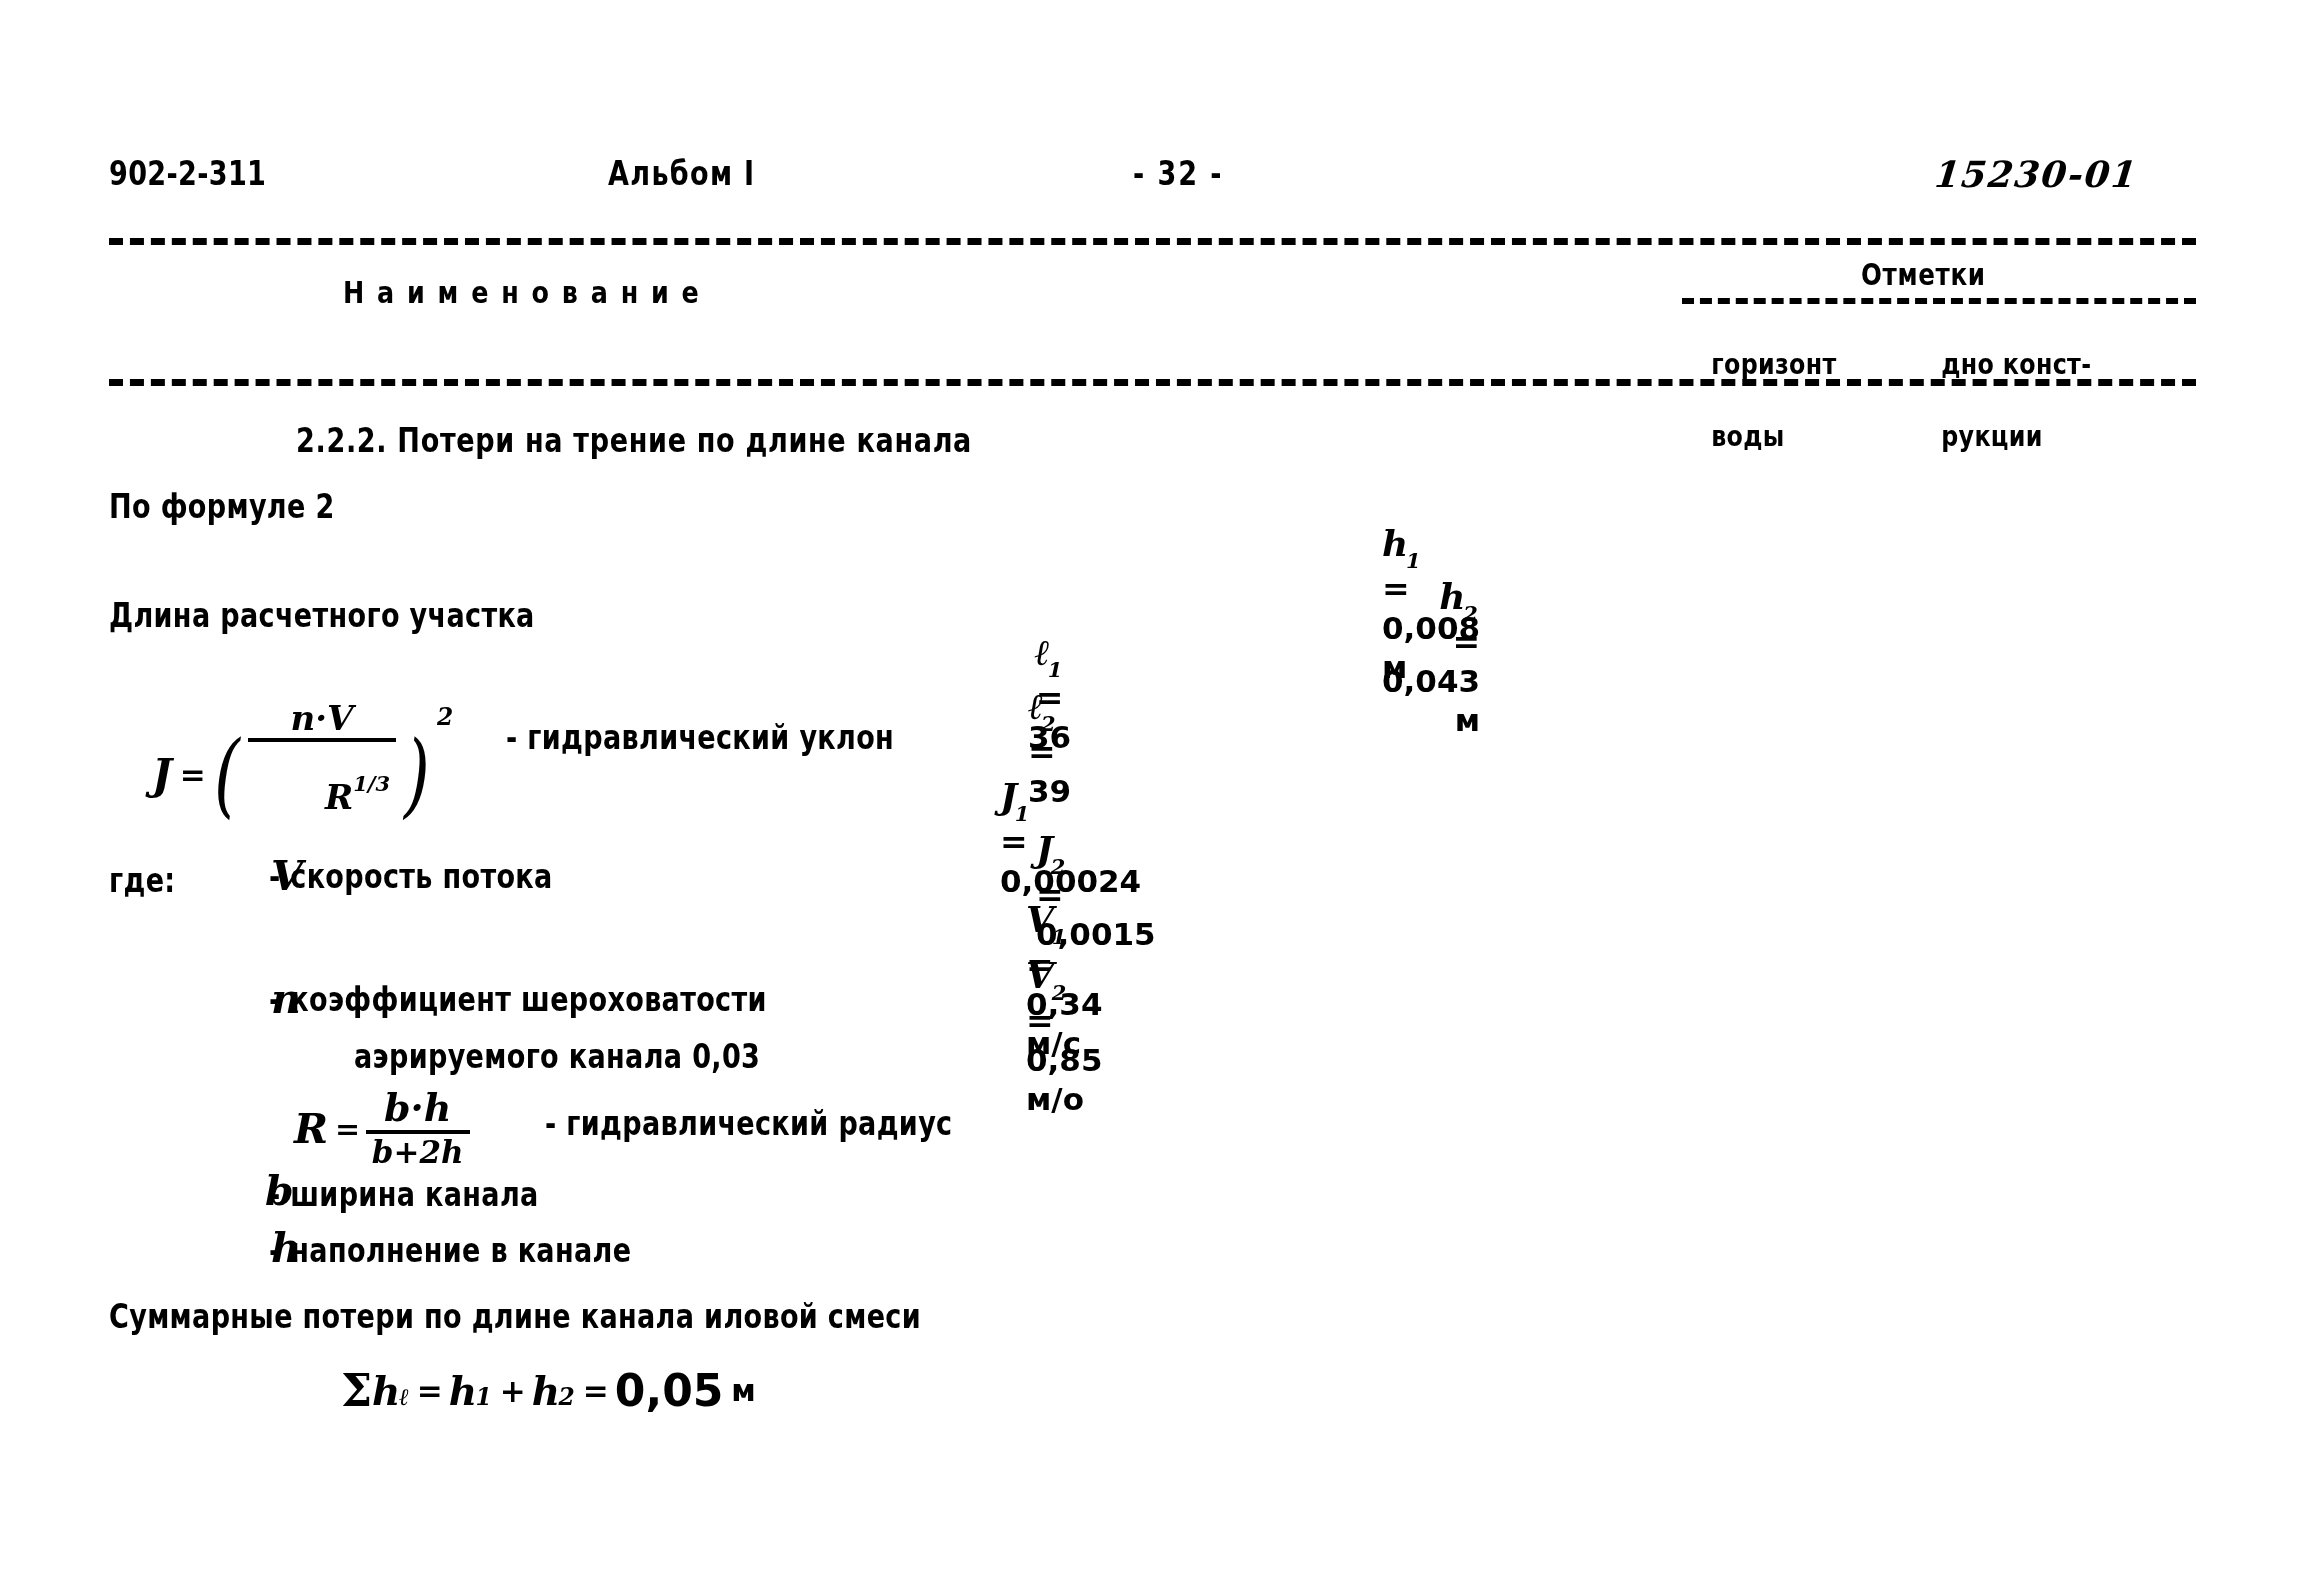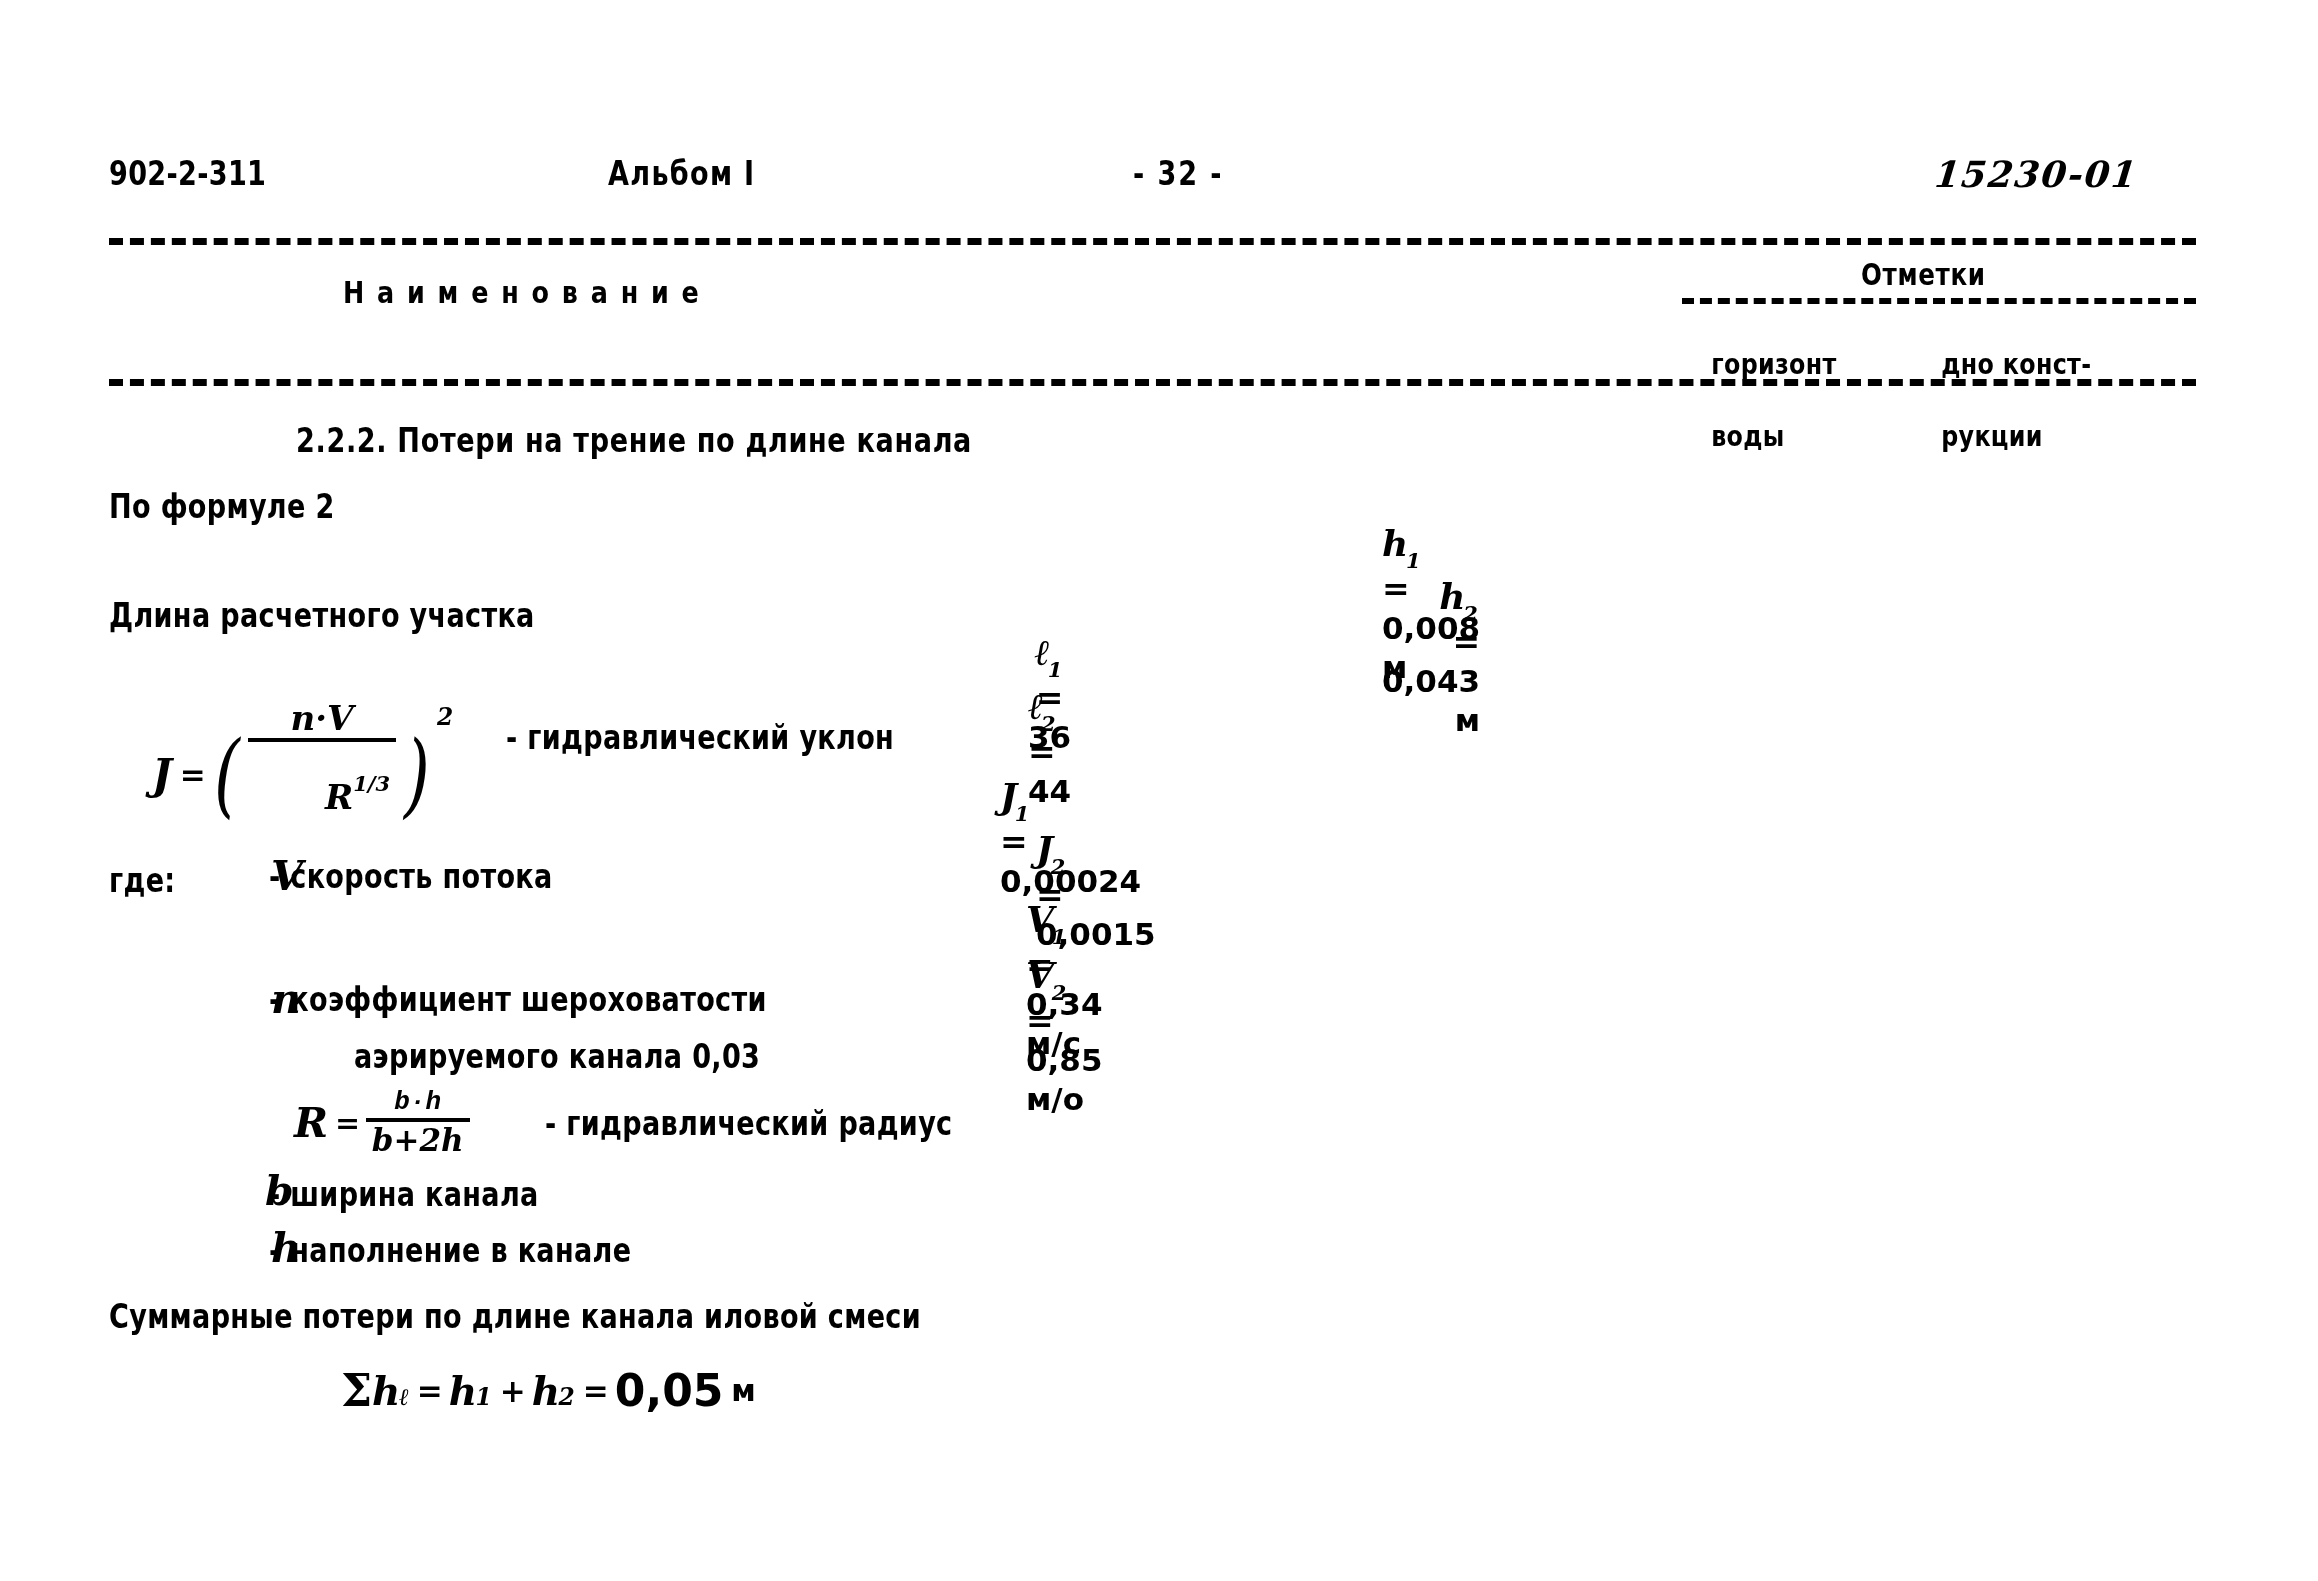--- a/index.html
+++ b/index.html
@@ -144,21 +144,21 @@
   #formula-j .numer{ font-size: 34px; }
   #formula-j .denom{ font-size: 34px; }
   #formula-j .sup  { font-size: 23.4px; align-self: flex-start; position: relative; top: 1.6px; left: 1.6px; }
   #formula-j .expo { font-size: 21px; vertical-align: super; position: relative; top: -6.2px; }
   #j-caption { left: 506px; top: 718px; font-size: 33px; }
 
   
   #formula-r { left: 294px; top: 1089px; }
   #formula-r .lhs   { font-size: 41px; margin-right: 4.7px; }
   #formula-r .eq    { font-size: 30px; margin: 0 2.3px; font-style: normal; }
-  #formula-r .numer { font-size: 26px; font-family: Liberation Mono, monospace; }
+  #formula-r .numer { font-size: 38px; }
   #formula-r .denom { font-size: 31px; text-align: right; }
   #r-caption { left: 545px; top: 1104px; font-size: 33px; }
 
   
   #formula-sum { left: 341px; top: 1365px; font-size: 39px; }
   #formula-sum .sigma { font-style: normal; font-size: 44px; }
   #formula-sum .sub   { font-size: 23.4px; vertical-align: sub; position: relative; top: 6.2px; left: -1.6px; }
   #formula-sum .eqs   { font-style: normal; font-size: 31px; margin: 0 6.2px; }
   #formula-sum .num   { font-family: "DejaVu Sans", sans-serif; font-weight: 700; font-size: 44px; font-style: normal; }
   #formula-sum .unit  { font-family: "DejaVu Sans", sans-serif; font-weight: 700; font-size: 30px; font-style: normal; margin-left: 7.8px; }
@@ -258,21 +258,21 @@
 
 <div class="abs val" id="val-l1">
   <span class="sym">ℓ</span><span class="sub">1</span>
   <span>=</span>
   <span class="num">36</span>
 </div>
 
 <div class="abs val" id="val-l2">
   <span class="sym">ℓ</span><span class="sub">2</span>
   <span>=</span>
-  <span class="num">44</span>
+  <span class="num">39</span>
 </div>
 
 <div class="abs val" id="val-j1">
   <span class="sym">J</span><span class="sub">1</span>
   <span>=</span>
   <span class="num">0,00024</span>
 </div>
 
 <div class="abs val" id="val-j2">
   <span class="sym">J</span><span class="sub">2</span>

